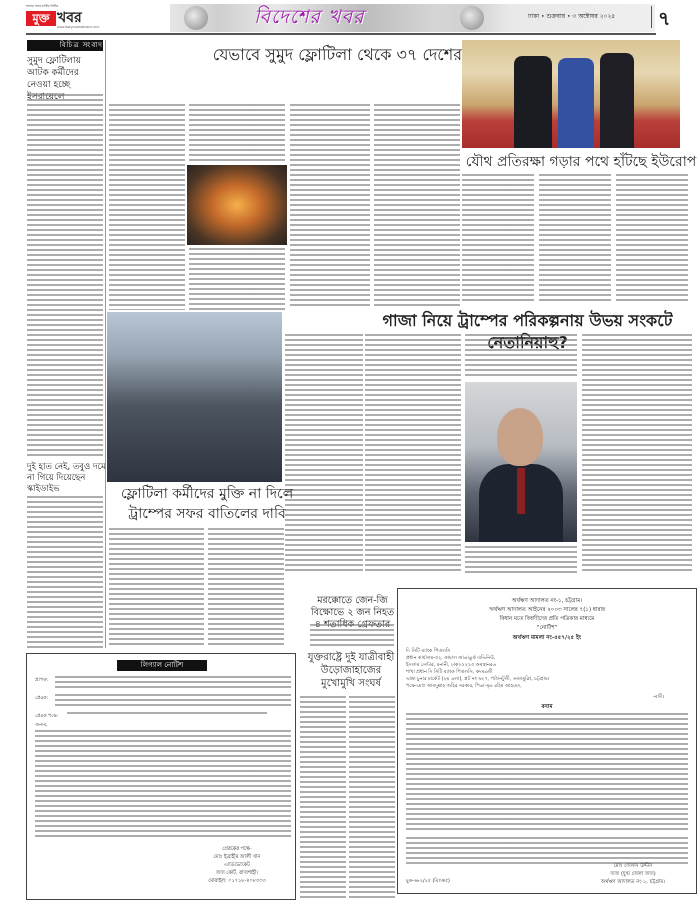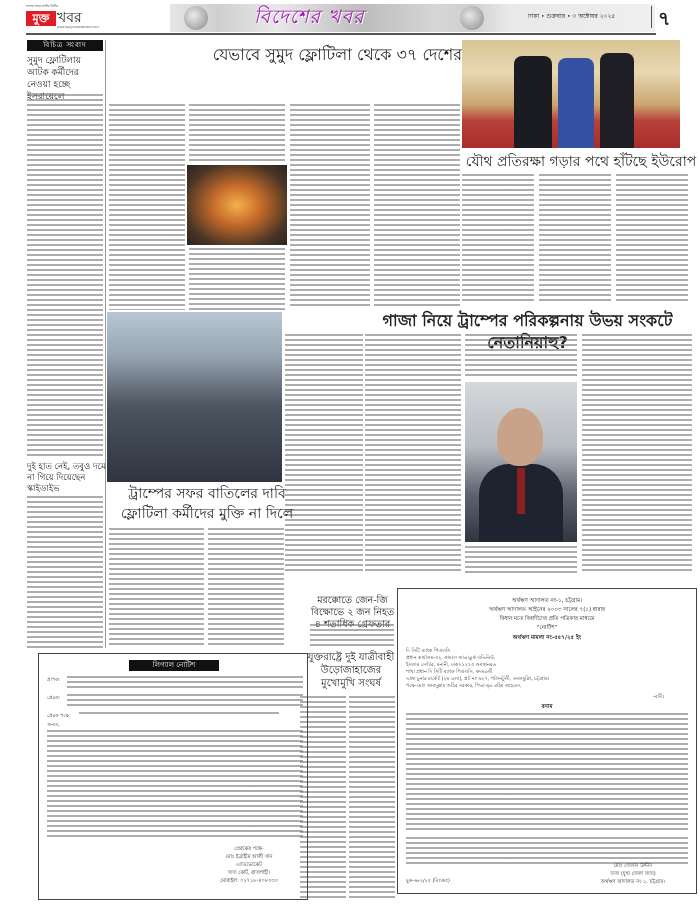--- a/index.html
+++ b/index.html
@@ -4,37 +4,37 @@
 <style>
   * { box-sizing: border-box; margin: 0; padding: 0; }
   html, body { width: 700px; height: 910px; background: #fff; overflow: hidden; }
   body { font-family: "DejaVu Sans", sans-serif; color: #111; position: relative; }
 
   
   .masthead { position: absolute; left: 0; top: 0; width: 700px; height: 43px; }
   .logo-wrap { position: absolute; left: 26px; top: 4px; width: 110px; height: 28px; }
   .logo-tag { position: absolute; left: 0; top: 0; font-size: 3px; color: #444; }
   .logo-red { position: absolute; left: 0; top: 7px; width: 30px; height: 15px; background: #e31b23; color: #fff; font-size: 11px; font-weight: bold; text-align: center; line-height: 15px; }
-  .logo-black { position: absolute; left: 31px; top: 5px; font-size: 14px; font-weight: normal; color: #222; line-height: 17px; }
+  .logo-black { position: absolute; left: 31px; top: 5px; font-size: 14px; font-weight: bold; color: #222; line-height: 17px; }
   .logo-url { position: absolute; left: 31px; top: 21px; font-size: 3px; color: #555; }
   .banner { position: absolute; left: 170px; top: 4px; width: 485px; height: 28px; background: linear-gradient(90deg,#e6e6e6 0%,#cfcfcf 10%,#e8e8e8 22%,#bdbdbd 40%,#d6d6d6 55%,#cfcfcf 62%,#e9e9e9 70%,#efefef 100%); }
   .banner-globe { position: absolute; top: 2px; width: 24px; height: 24px; border-radius: 50%; background: radial-gradient(circle at 40% 40%, #eee, #999 70%, #777); opacity: .8; }
   .section-title { position: absolute; left: 254px; top: 2px; font-family: "DejaVu Serif", serif; font-size: 19px; color: #a21caf; font-style: italic; letter-spacing: 1px; text-shadow: 1px 1px 0 #fff; }
   .dateline { position: absolute; left: 528px; top: 11px; font-size: 6px; color: #333; }
   .page-sep { position: absolute; left: 651px; top: 6px; width: 1px; height: 22px; background: #555; }
   .page-num { position: absolute; left: 658px; top: 4px; font-size: 19px; font-weight: bold; color: #222; }
   .masthead-rule { position: absolute; left: 26px; top: 33px; width: 630px; height: 2px; background: #555; }
 
   
   .txt { position: absolute; overflow: hidden;
     background-image: repeating-linear-gradient(180deg, #6a6a6a 0px, #6a6a6a 2px, transparent 2px, transparent 5px);
     opacity: .55; }
 
   
-  .kicker { position: absolute; left: 27px; top: 40px; width: 76px; height: 11px; background: #111; color: #fff; font-size: 7px; text-align: center; line-height: 11px; letter-spacing: 1px; }
+  .kicker { position: absolute; left: 27px; top: 40px; width: 76px; height: 11px; background: #111; color: #fff; font-size: 7px; text-align: right; line-height: 11px; letter-spacing: 1px; }
   .left-head { position: absolute; left: 27px; top: 54px; width: 78px; font-size: 9px; line-height: 12px; color: #222; }
   .left-head2 { position: absolute; left: 27px; top: 461px; width: 80px; font-size: 8.5px; line-height: 11px; color: #222; }
   .col-rule { position: absolute; width: 1px; background: #999; }
 
   
   .main-head { position: absolute; left: 107px; top: 40px; width: 355px; text-align: right; font-size: 16px; line-height: 29px; color: #222; font-family: "DejaVu Sans", sans-serif; }
 
   
   .photo { position: absolute; overflow: hidden; }
   .photo-fire { left: 187px; top: 165px; width: 100px; height: 80px; background: radial-gradient(ellipse at 50% 50%, #f6b04a 0%, #c46a2a 35%, #4a3525 75%, #2b2320 100%); }
@@ -52,21 +52,21 @@
   .h-flotilla { left: 107px; top: 483px; width: 200px; font-size: 14px; line-height: 20px; }
   .h-morocco { left: 310px; top: 585px; width: 85px; font-size: 9.5px; line-height: 12px; margin-top: 9px; }
   .h-us { left: 305px; top: 650px; width: 92px; font-size: 10px; line-height: 13px; }
 
   
   .court-box { position: absolute; left: 397px; top: 588px; width: 300px; height: 306px; border: 1px solid #444; }
   .court-line { position: absolute; left: 0; width: 100%; text-align: center; font-size: 5.5px; color: #222; }
   .court-addr { position: absolute; left: 8px; font-size: 4.8px; color: #333; }
 
   
-  .legal-box { position: absolute; left: 26px; top: 653px; width: 270px; height: 247px; border: 1px solid #444; margin-left: 12px; }
+  .legal-box { position: absolute; left: 26px; top: 653px; width: 270px; height: 247px; border: 1px solid #444; }
   .legal-title { position: absolute; left: 90px; top: 6px; width: 90px; height: 11px; background: #111; color: #fff; font-size: 7px; text-align: center; line-height: 11px; }
   .sig { position: absolute; text-align: center; font-size: 5px; color: #333; line-height: 8px; }
 </style>
 </head>
 <body>
 
 <div class="masthead">
   <div class="logo-wrap">
     <div class="logo-tag">সত্যের সাথে কাটিক নির্ভীক</div>
     <div class="logo-red">মুক্ত</div>
@@ -118,22 +118,22 @@
 <div class="txt" style="left:465px;top:334px;width:112px;height:44px"></div>
 <div class="photo photo-netanyahu">
   <div class="suit"></div>
   <div class="face"></div>
   <div class="tie"></div>
 </div>
 <div class="txt" style="left:582px;top:334px;width:110px;height:240px"></div>
 <div class="txt" style="left:465px;top:546px;width:112px;height:28px"></div>
 
 <div class="sub-head h-flotilla">
+  <div>ফ্লোটিলা কর্মীদের মুক্তি না দিলে</div>
   <div>ট্রাম্পের সফর বাতিলের দাবি</div>
-  <div>ফ্লোটিলা কর্মীদের মুক্তি না দিলে</div>
 </div>
 <div class="txt" style="left:109px;top:528px;width:95px;height:118px"></div>
 <div class="txt" style="left:208px;top:528px;width:76px;height:118px"></div>
 
 <div class="sub-head h-morocco">মরক্কোতে জেন-জি বিক্ষোভে ২ জন নিহত ৪ শতাধিক গ্রেফতার</div>
 <div class="txt" style="left:310px;top:624px;width:84px;height:24px"></div>
 
 <div class="sub-head h-us">যুক্তরাষ্ট্রে দুই যাত্রীবাহী উড়োজাহাজের মুখোমুখি সংঘর্ষ</div>
 <div class="txt" style="left:300px;top:696px;width:46px;height:204px"></div>
 <div class="txt" style="left:349px;top:696px;width:46px;height:204px"></div>

